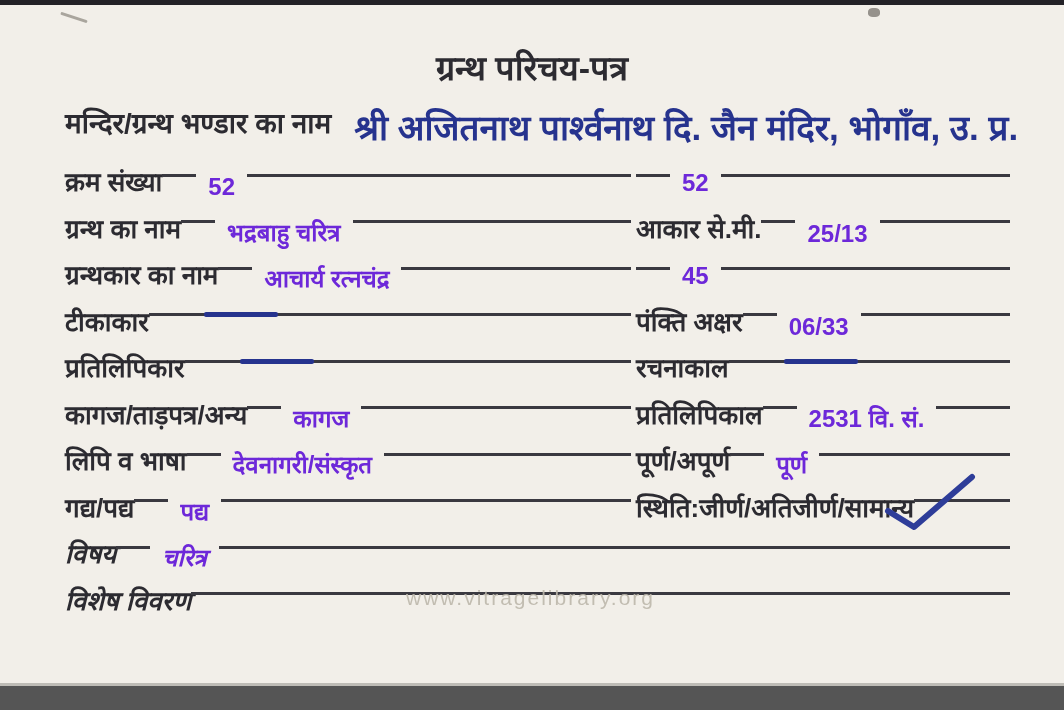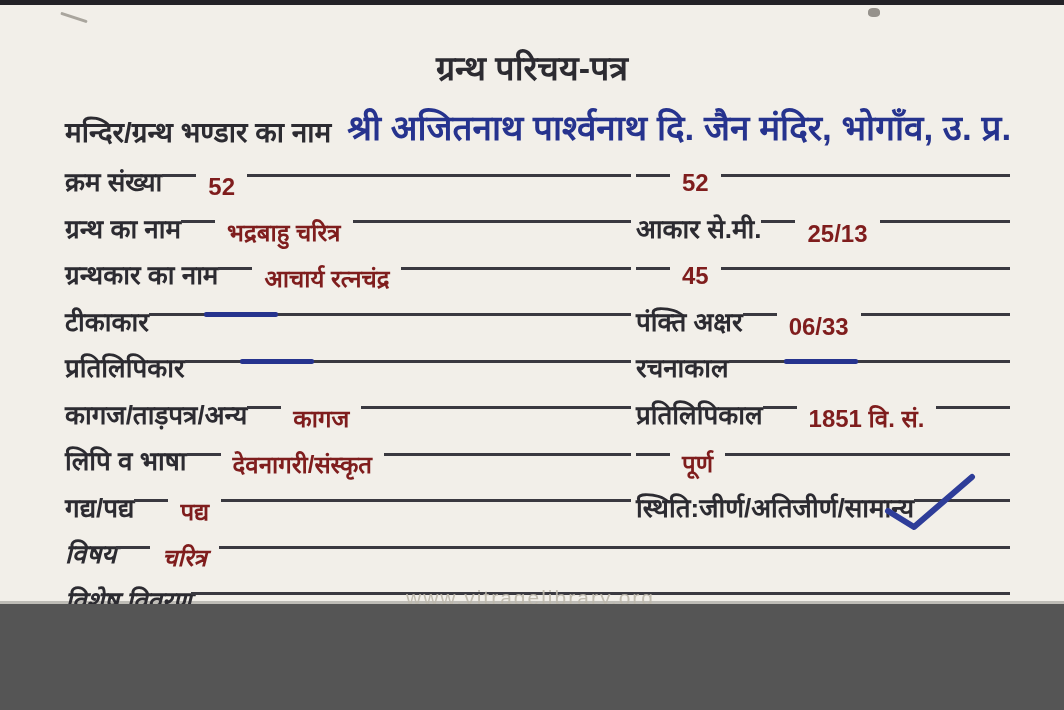--- a/index.html
+++ b/index.html
@@ -1,45 +1,45 @@
 <!DOCTYPE html>
 <html><head>
 <meta charset="utf-8">
 <style>
   html,body { margin:0; padding:0; background:#555; }
   .page {
-    position:relative; width:1064px; height:604px;
+    position:relative; width:1064px; height:686px;
     background:#f2efe9; overflow:hidden;
     font-family:"Liberation Sans","DejaVu Sans",sans-serif;
   }
   .edge-top { position:absolute; top:0; left:0; right:0; height:5px; background:#232227; }
   .edge-bottom { position:absolute; bottom:0; left:0; right:0; height:3px; background:#8a8984; opacity:.5; }
   .scratch { position:absolute; top:16px; left:60px; width:28px; height:3px; background:#a9a59d; transform:rotate(18deg); border-radius:2px; }
   .speck { position:absolute; top:8px; left:868px; width:12px; height:9px; background:#7e7b74; border-radius:40%; opacity:.8; }
 
   .title {
     position:absolute; top:44px; left:0; width:100%; text-align:center;
     font-size:34px; font-weight:700; color:#2c2b31;
   }
   .header-row {
     position:absolute; top:103px; left:65px; right:54px;
-    display:flex; align-items:flex-end; gap:16px; white-space:nowrap;
+    display:flex; align-items:flex-start; gap:23px; white-space:nowrap;
   }
   .header-label { font-size:28px; font-weight:700; color:#2c2b31; }
   .header-value { font-size:35px; font-weight:600; color:#26338e; }
 
   #rows { position:absolute; top:158px; left:65px; right:54px; }
   .row { display:flex; height:46.5px; align-items:center; }
   .cell { display:flex; align-items:flex-end; min-width:0; position:relative; }
   .cell.left  { width:552px; flex:none; }
   .cell.right { flex:1; }
   .cell.full  { width:100%; flex:none;font-style:italic; }
 
   .lbl { font-size:26px; font-weight:600; color:#2c2b31; white-space:nowrap; }
-  .val { font-size:24px; font-weight:700; color:#7f1d1d; white-space:nowrap;
+  .val { font-size:24px; font-weight:700; color:#6d28d9; white-space:nowrap;
          transform:translateY(2px); padding:0 12px; }
 
   .line { border-top:3px solid #3a3940; height:0; align-self:center;
           transform:translateY(-6px); position:relative; }
   .line.gap  { width:34px; flex:none; }
   .line.fill { flex:1; min-width:10px; }
   .line.lead { width:14px; flex:none; margin-right:5px; }
 
   .bluedash { position:absolute; left:55px; top:-4px; width:74px; height:5px;
               background:#26338e; border-radius:2px; }
@@ -145,33 +145,34 @@
         <div class="cell left">
           <span class="lbl">कागज/ताड़पत्र/अन्य</span>
           <span class="line gap"></span>
           <span class="val">कागज</span>
           <span class="line fill"></span>
         </div>
         <div class="cell right">
           <span class="line lead"></span>
           <span class="lbl">प्रतिलिपिकाल</span>
           <span class="line gap"></span>
-          <span class="val">1851 वि. सं.</span>
+          <span class="val">2531 वि. सं.</span>
           <span class="line fill"></span>
         </div>
       </div>
       <div class="row">
         <div class="cell left">
           <span class="lbl">लिपि व भाषा</span>
           <span class="line gap"></span>
           <span class="val">देवनागरी/संस्कृत</span>
           <span class="line fill"></span>
         </div>
         <div class="cell right">
           <span class="line lead"></span>
+          <span class="lbl">पूर्ण/अपूर्ण</span>
           <span class="line gap"></span>
           <span class="val">पूर्ण</span>
           <span class="line fill"></span>
         </div>
       </div>
       <div class="row">
         <div class="cell left">
           <span class="lbl">गद्य/पद्य</span>
           <span class="line gap"></span>
           <span class="val">पद्य</span>

